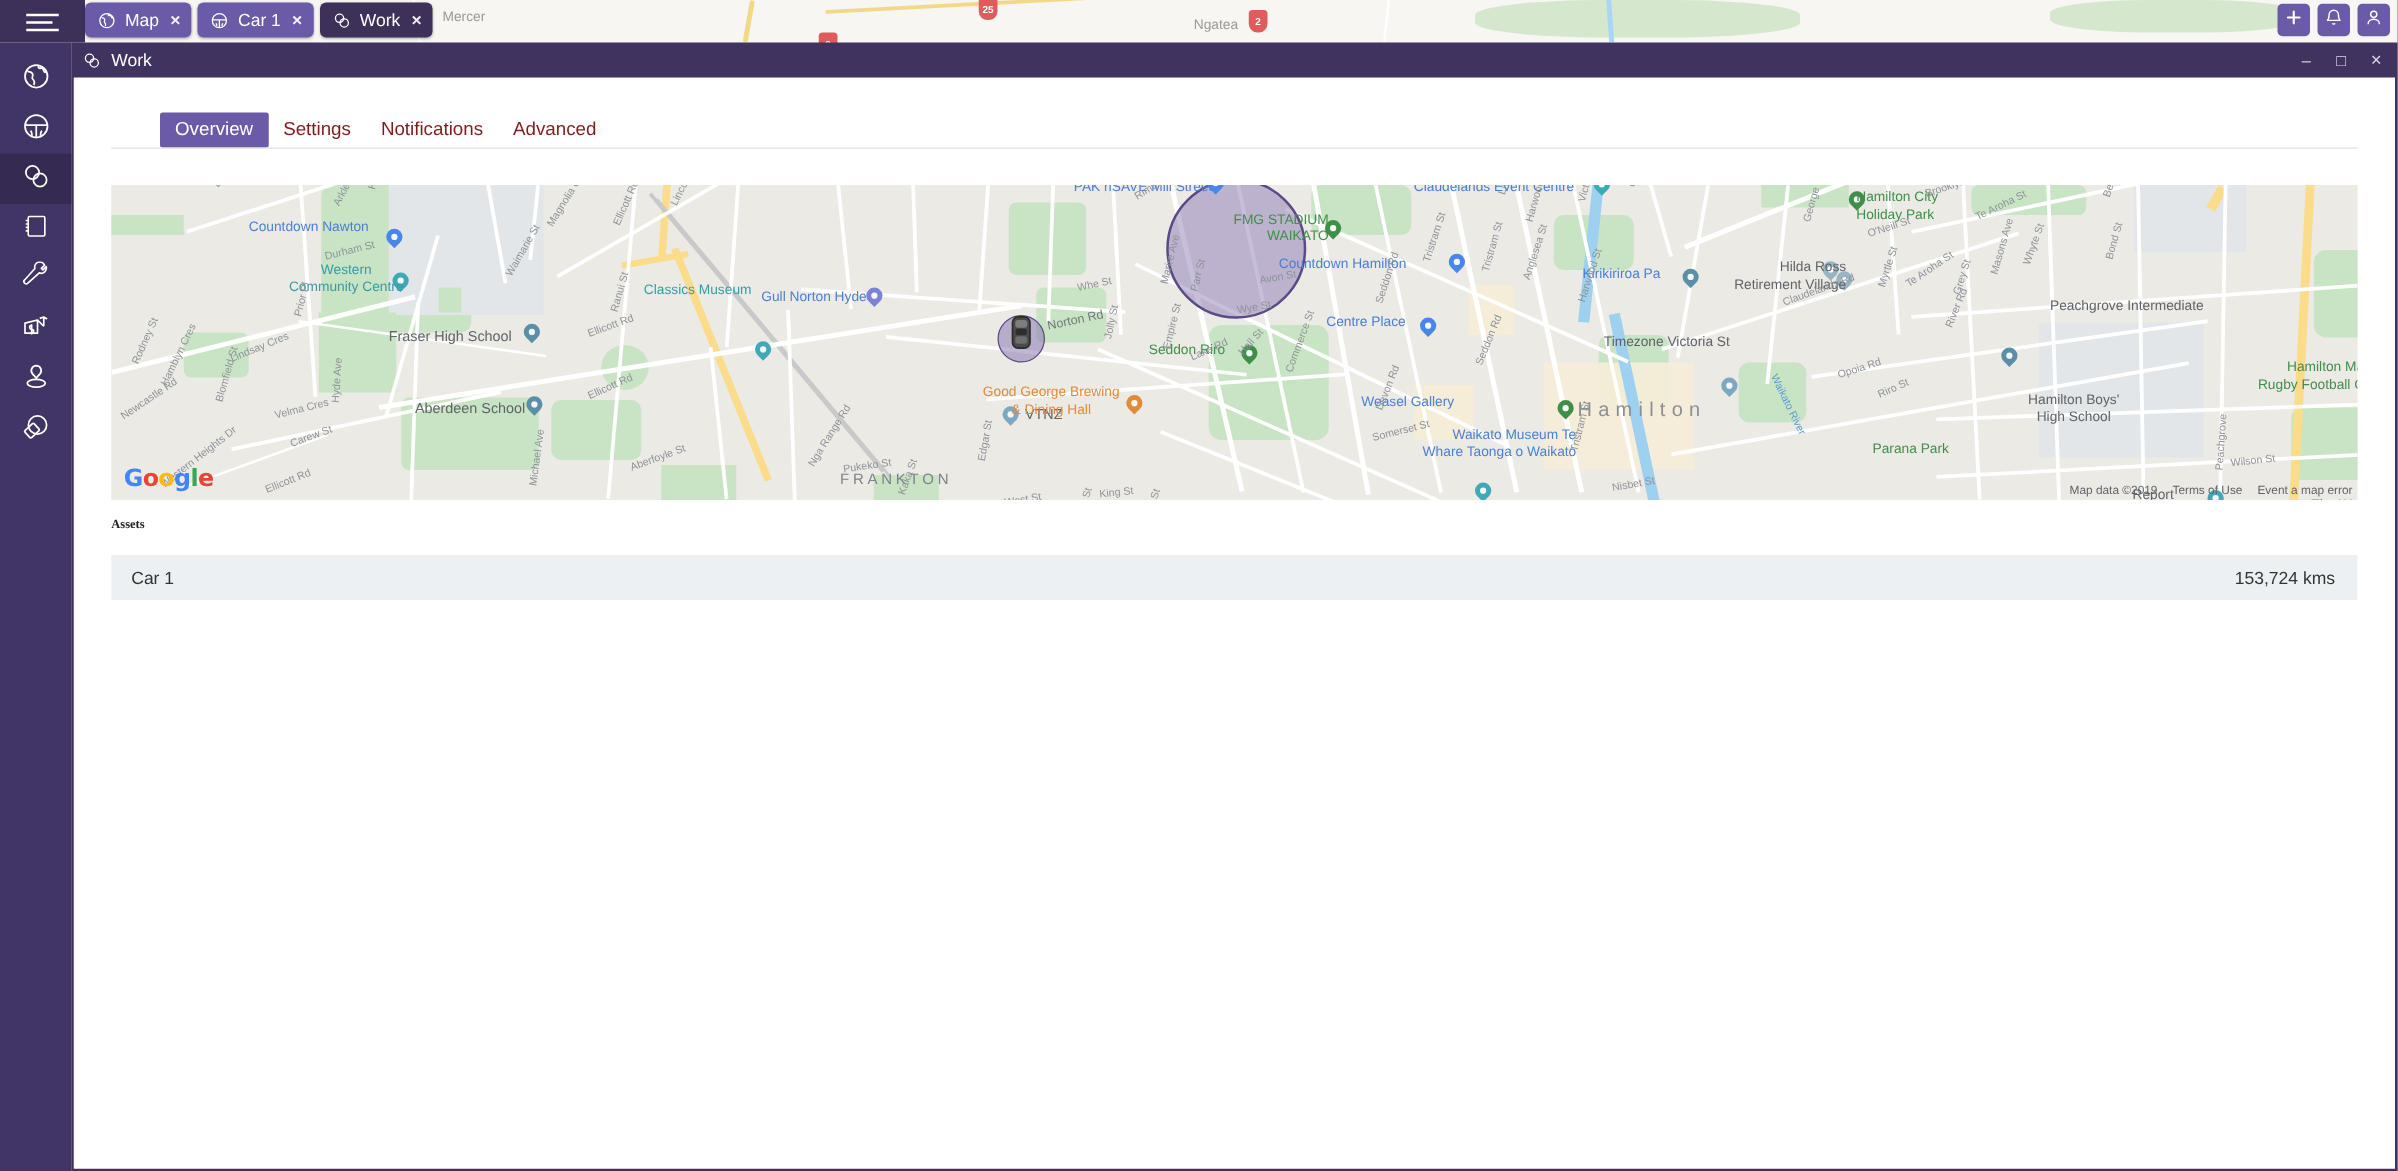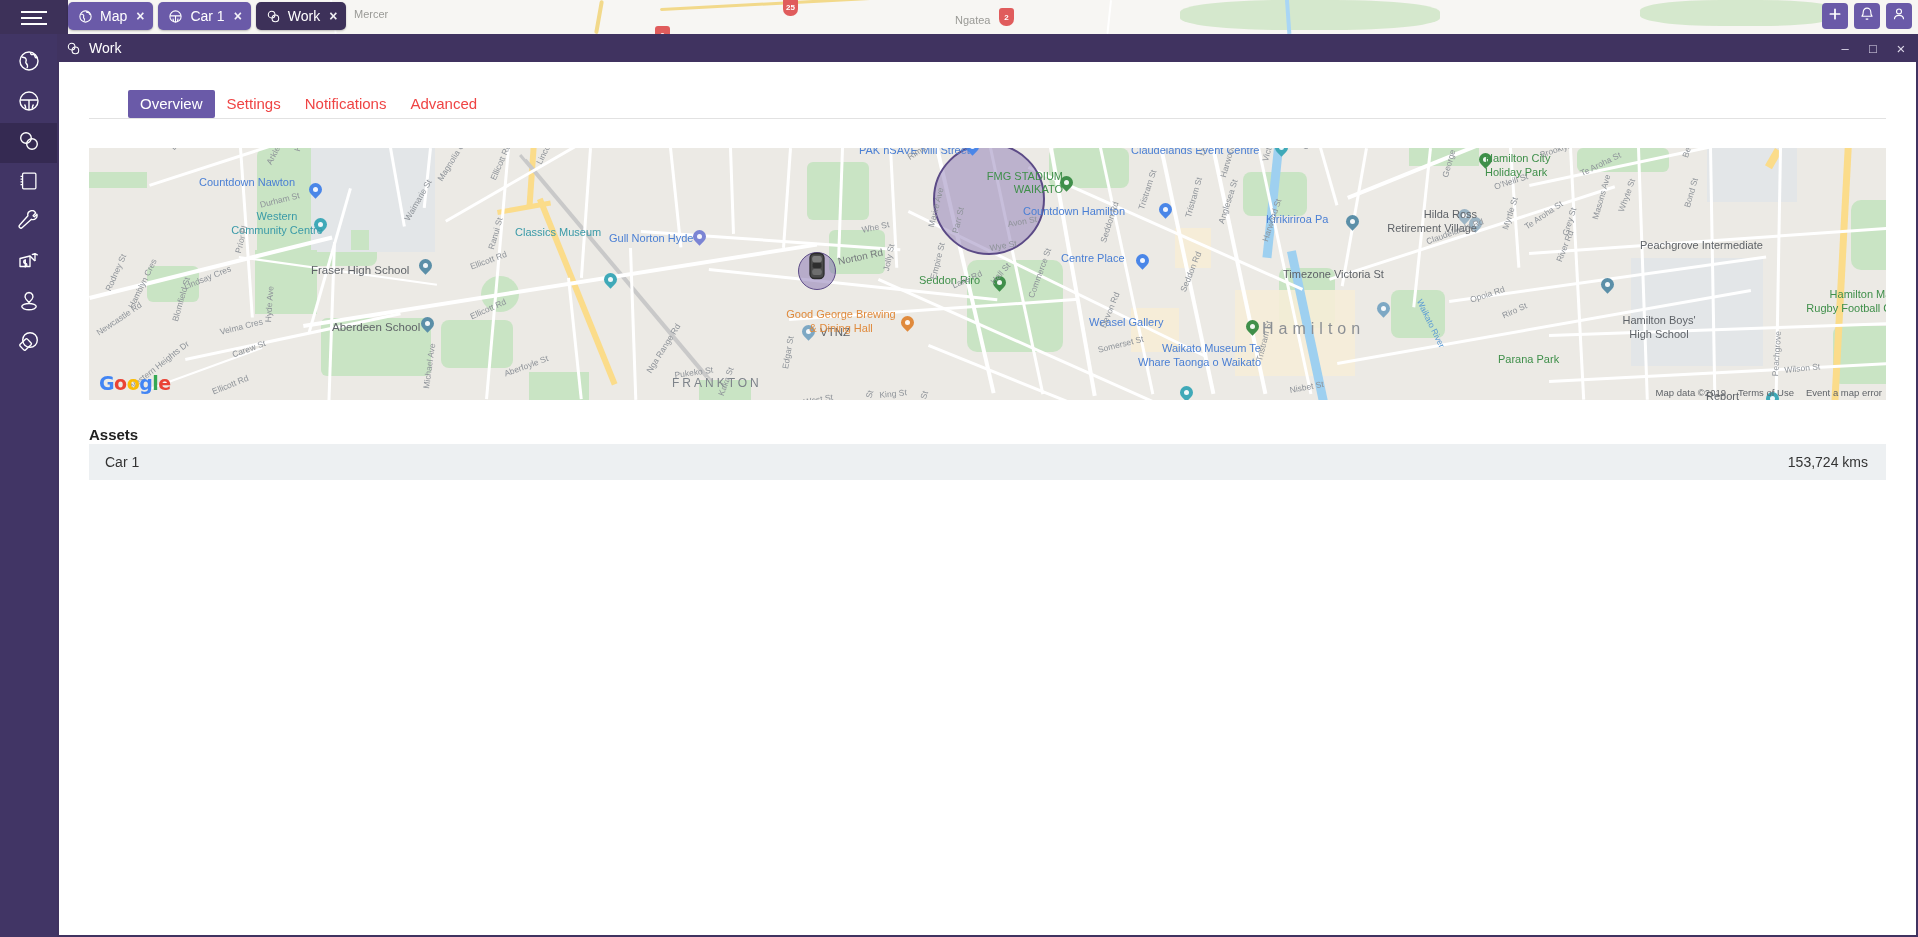--- a/index.html
+++ b/index.html
@@ -121,21 +121,21 @@
     width: 1857px; height: 873px;
     background: #ffffff;
   }
 
   
   #sectiontabs {
     position: absolute; top: 28px; left: 30px;
     display: flex; align-items: flex-end; height: 28px; margin-left: 39px;
   }
   .stab {
-    font-size: 15px; color: #ef4444;
+    font-size: 15px; color: #7f1d1d;
     padding: 5px 12px 6px 12px; cursor: pointer; white-space: nowrap;
   }
   .stab.active { background: #6a5aa8; color: #fff; border-radius: 2px; }
   #tabrule {
     position: absolute; top: 56px; left: 30px; width: 1797px; height: 1px;
     background: #e2e2e2;
   }
 
   
   #mappanel {
@@ -199,22 +199,22 @@
   #google-logo span:nth-child(5){color:#34A853}
   #google-logo span:nth-child(6){color:#EA4335}
   #map-attrib {
     position: absolute; right: 4px; bottom: 2px;
     display: flex; gap: 12px; font-size: 9.5px; color: #5f6368;
   }
   #map-attrib span { white-space: nowrap; }
 
   
   #assets-heading {
-    position: absolute; top: 364px; left: 30px;
-    font-size: 15px; font-weight: bold; color: #222;
+    position: absolute; top: 352px; left: 30px;
+    font-size: 10px; font-weight: bold; color: #222; font-family: Liberation Serif, serif;
   }
   #assets-table { position: absolute; top: 382px; left: 30px; width: 1797px; }
   .asset-row {
     height: 36px; background: #edf0f2;
     display: flex; align-items: center; justify-content: space-between;
     padding: 0 18px 0 16px;
     font-size: 14px; color: #333; cursor: pointer;
   }
 </style>
 </head>

